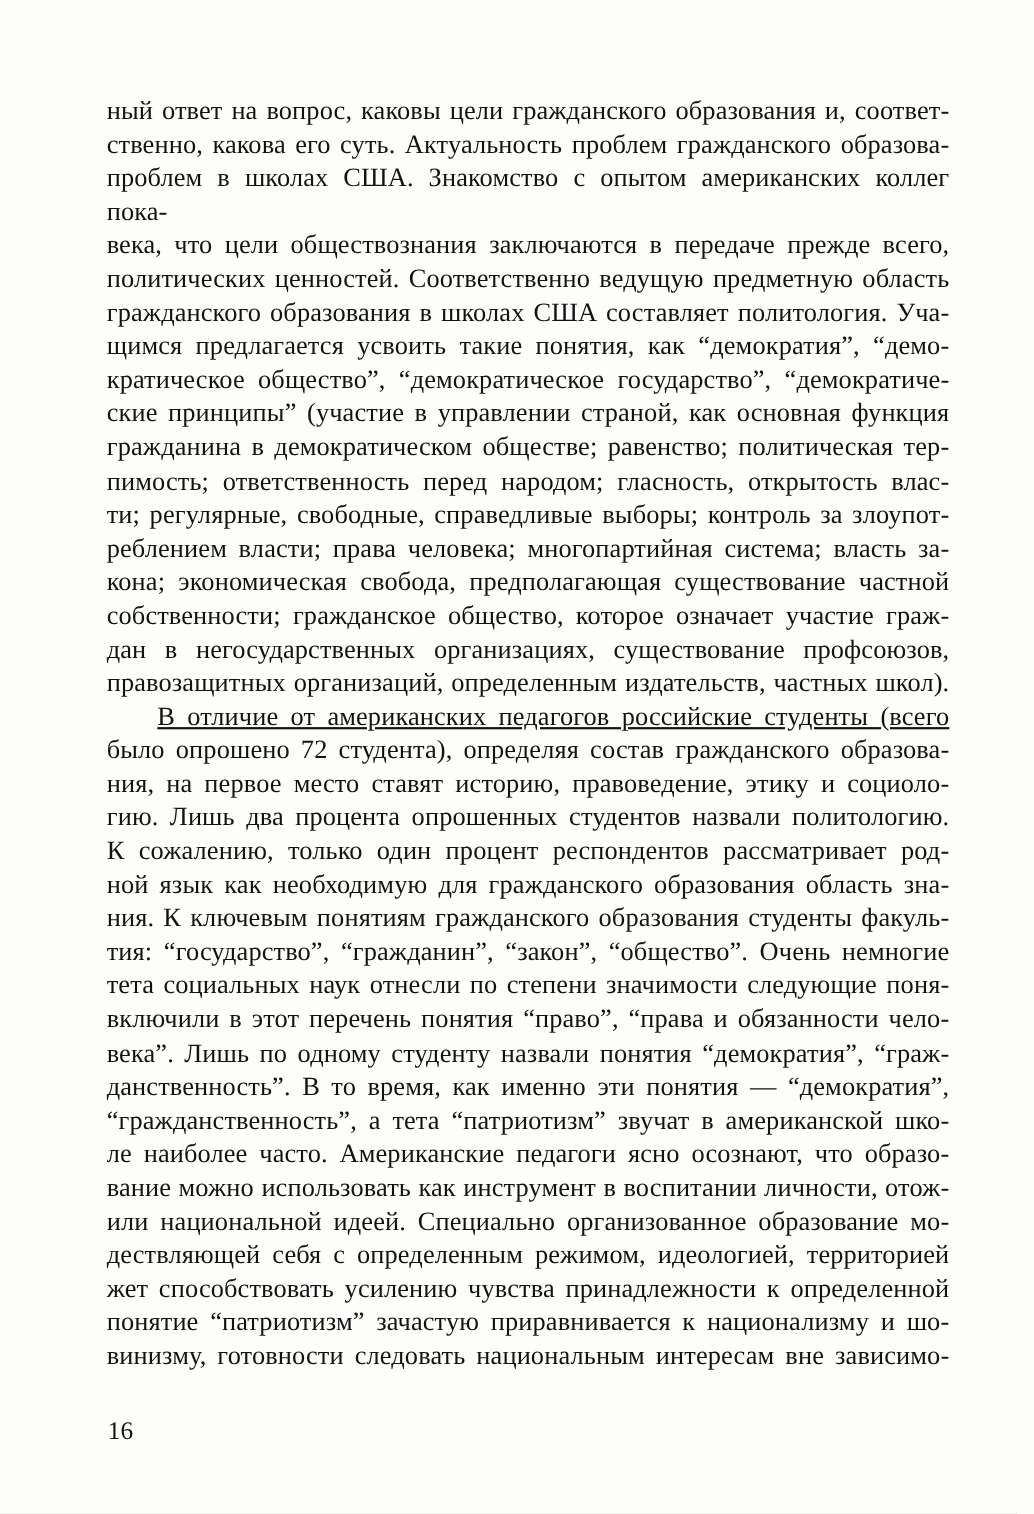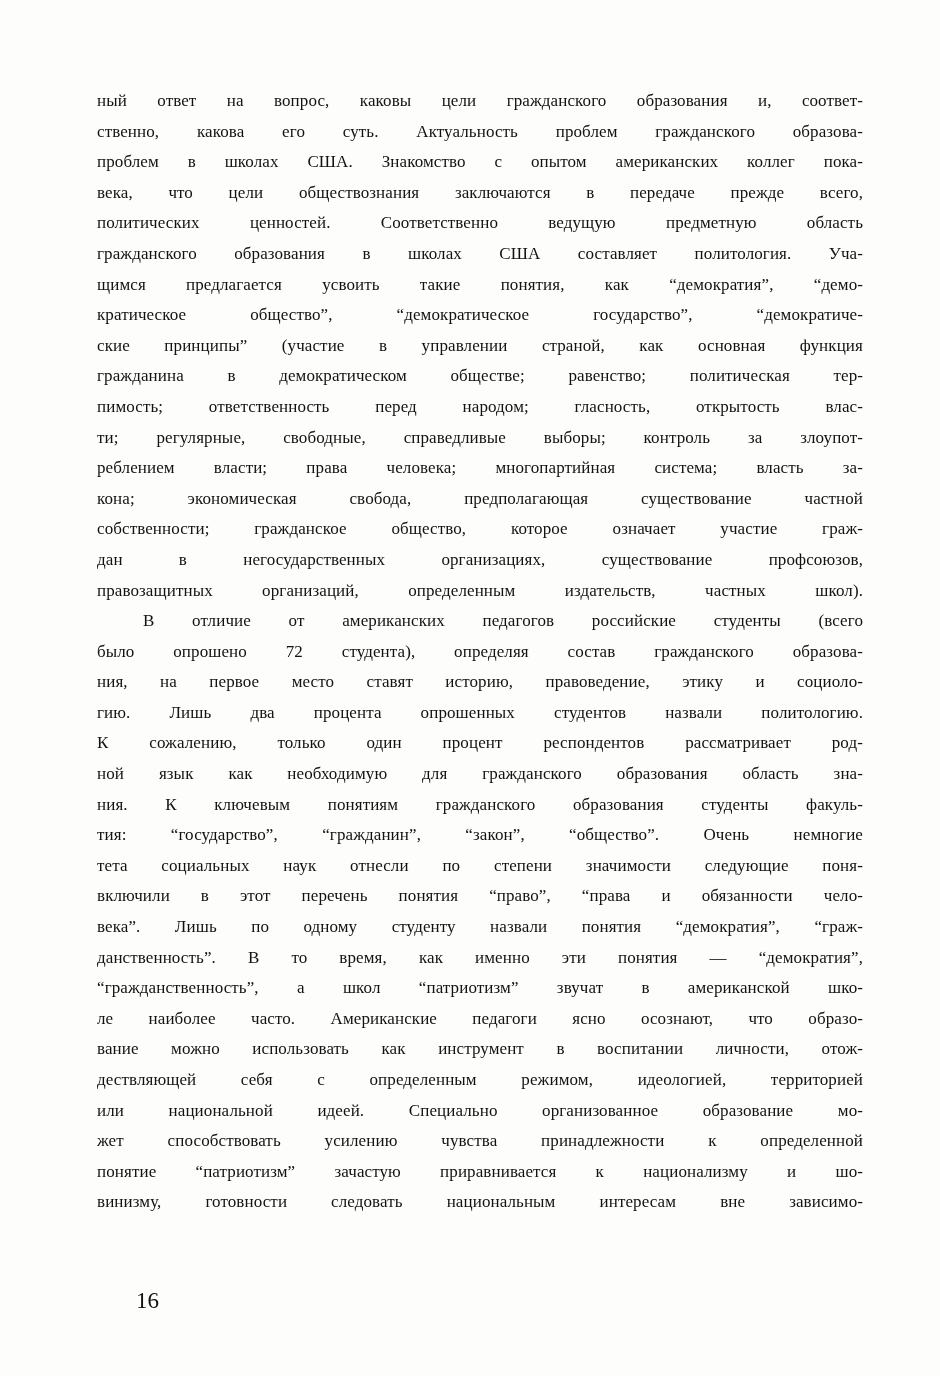--- a/index.html
+++ b/index.html
@@ -17,39 +17,39 @@
     font-family: "Liberation Serif", "DejaVu Serif", serif;
     color: #111110;
   }
   .text-block {
     position: absolute;
     left: 97px;
     top: 86px;
     width: 766px;
   }
   .line {
-    font-size: 17px;
+    font-size: 24px;
     line-height: 30.6px;
     text-align: justify;
     text-align-last: justify;
     white-space: normal;
     letter-spacing: 0.1px;
     color: #121211;
   }
   .line.indent {
     text-indent: 46px;
+    text-decoration: underline;
   }
   .page-number {
     position: absolute;
     left: 98px;
     top: 1286px;
     font-size: 23px;
     line-height: 30px;
     color: #121211;
-    margin-left: 38px;
   }
 </style>
 </head>
 <body>
 
 <div class="scan-page">
   <div class="text-block">
       <div class="line">ный ответ на вопрос, каковы цели гражданского образования и, соответ-</div>
       <div class="line">ственно, какова его суть. Актуальность проблем гражданского образова-</div>
       <div class="line">проблем в школах США. Знакомство с опытом американских коллег пока-</div>
@@ -72,23 +72,23 @@
       <div class="line">ния, на первое место ставят историю, правоведение,  этику  и социоло-</div>
       <div class="line">гию. Лишь  два процента опрошенных студентов назвали политологию.</div>
       <div class="line">К сожалению, только один процент респондентов  рассматривает род-</div>
       <div class="line">ной язык как необходимую для гражданского образования область зна-</div>
       <div class="line">ния. К ключевым понятиям гражданского образования студенты факуль-</div>
       <div class="line">тия: “государство”, “гражданин”, “закон”, “общество”. Очень немногие</div>
       <div class="line">тета социальных наук отнесли по степени значимости следующие поня-</div>
       <div class="line">включили в этот перечень понятия “право”, “права и обязанности чело-</div>
       <div class="line">века”. Лишь по одному студенту назвали понятия “демократия”, “граж-</div>
       <div class="line">данственность”. В то время, как именно эти понятия — “демократия”,</div>
-      <div class="line">“гражданственность”, а школ “патриотизм” звучат в американской шко-</div>
+      <div class="line">“гражданственность”, а тета “патриотизм” звучат в американской шко-</div>
       <div class="line">ле наиболее часто. Американские педагоги ясно осознают, что образо-</div>
       <div class="line">вание можно использовать как инструмент в воспитании личности, отож-</div>
+      <div class="line">или национальной идеей. Специально организованное образование мо-</div>
       <div class="line">дествляющей себя с определенным режимом, идеологией, территорией</div>
-      <div class="line">или национальной идеей. Специально организованное образование мо-</div>
       <div class="line">жет способствовать усилению чувства принадлежности к определенной</div>
       <div class="line">понятие “патриотизм” зачастую приравнивается к национализму и шо-</div>
       <div class="line">винизму, готовности следовать национальным интересам вне зависимо-</div>
     </div>
   <div class="page-number">16</div>
 </div>
 
 </body></html>

